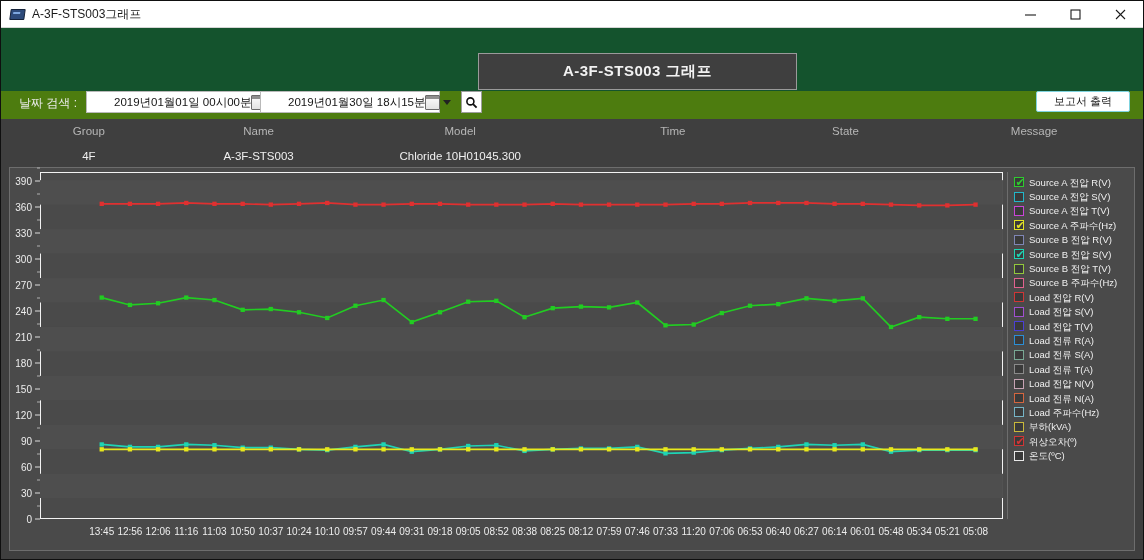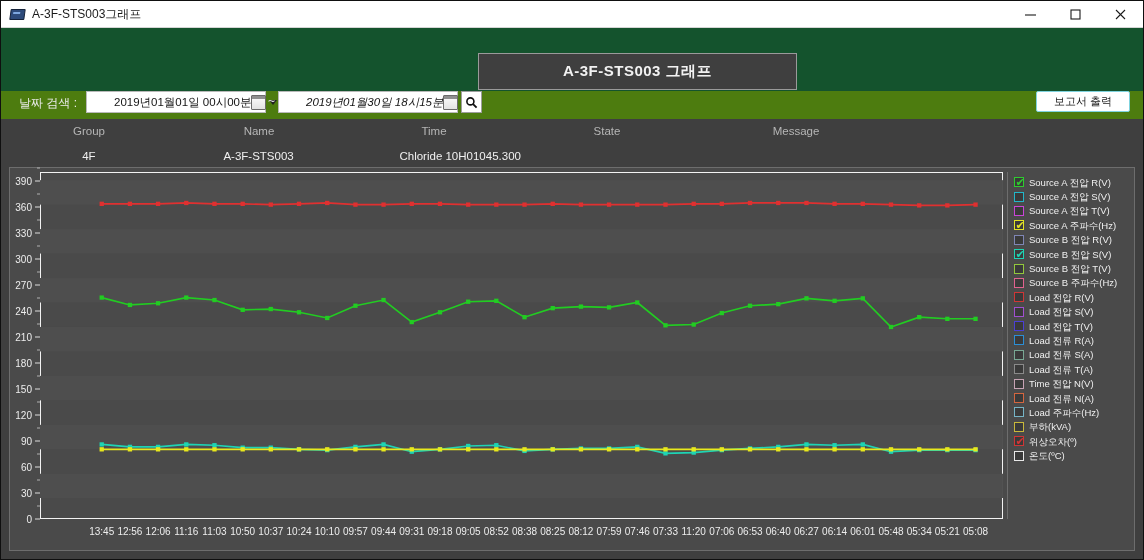--- a/index.html
+++ b/index.html
@@ -97,21 +97,21 @@
   }
   .dtp {
     position: absolute; top: 0px;
     height: 22px;
     background: #ffffff;
     border: 1px solid #b9b9b9;
     box-sizing: border-box;
     display: flex; align-items: center;
   }
   .dtp.one { left: 85px; width: 180px; }
-  .dtp.two { left: 277px; width: 180px; font-style: italic; }
+  .dtp.two { left: 259px; width: 180px; }
   .dtp-val {
     font-size: 11.5px; color: #141414;
     padding-left: 5px;
     flex: 1 1 auto;
     white-space: nowrap;
     margin-left: 22px;
   }
   .dtp-cal {
     width: 13px; height: 13px;
     border: 1px solid #6b6b6b;
@@ -336,20 +336,21 @@
       </svg>
     </div>
 
     <div class="reportbtn">보고서 출력</div>
   </div>
 
   <div class="gridzone">
     <div class="grid-head">
       <div class="gcell gc-group">Group</div>
       <div class="gcell gc-name">Name</div>
+      <div class="gcell gc-model">Model</div>
       <div class="gcell gc-time">Time</div>
       <div class="gcell gc-state">State</div>
       <div class="gcell gc-msg">Message</div>
     </div>
     <div class="grid-row">
       <div class="gcell gc-group">4F</div>
       <div class="gcell gc-name">A-3F-STS003</div>
       <div class="gcell gc-model">Chloride 10H01045.300</div>
       <div class="gcell gc-time"></div>
       <div class="gcell gc-state"></div>
@@ -644,21 +645,21 @@
         <div class="lg-item">
           <span class="lg-box" style="border-color: rgb(121, 168, 148);"></span>
           <span class="lg-label">Load 전류 S(A)</span>
         </div>
         <div class="lg-item">
           <span class="lg-box" style="border-color: rgb(138, 138, 138);"></span>
           <span class="lg-label">Load 전류 T(A)</span>
         </div>
         <div class="lg-item">
           <span class="lg-box" style="border-color: rgb(198, 163, 180);"></span>
-          <span class="lg-label">Time 전압 N(V)</span>
+          <span class="lg-label">Load 전압 N(V)</span>
         </div>
         <div class="lg-item">
           <span class="lg-box" style="border-color: rgb(212, 102, 63);"></span>
           <span class="lg-label">Load 전류 N(A)</span>
         </div>
         <div class="lg-item">
           <span class="lg-box" style="border-color: rgb(118, 180, 198);"></span>
           <span class="lg-label">Load 주파수(Hz)</span>
         </div>
         <div class="lg-item">

